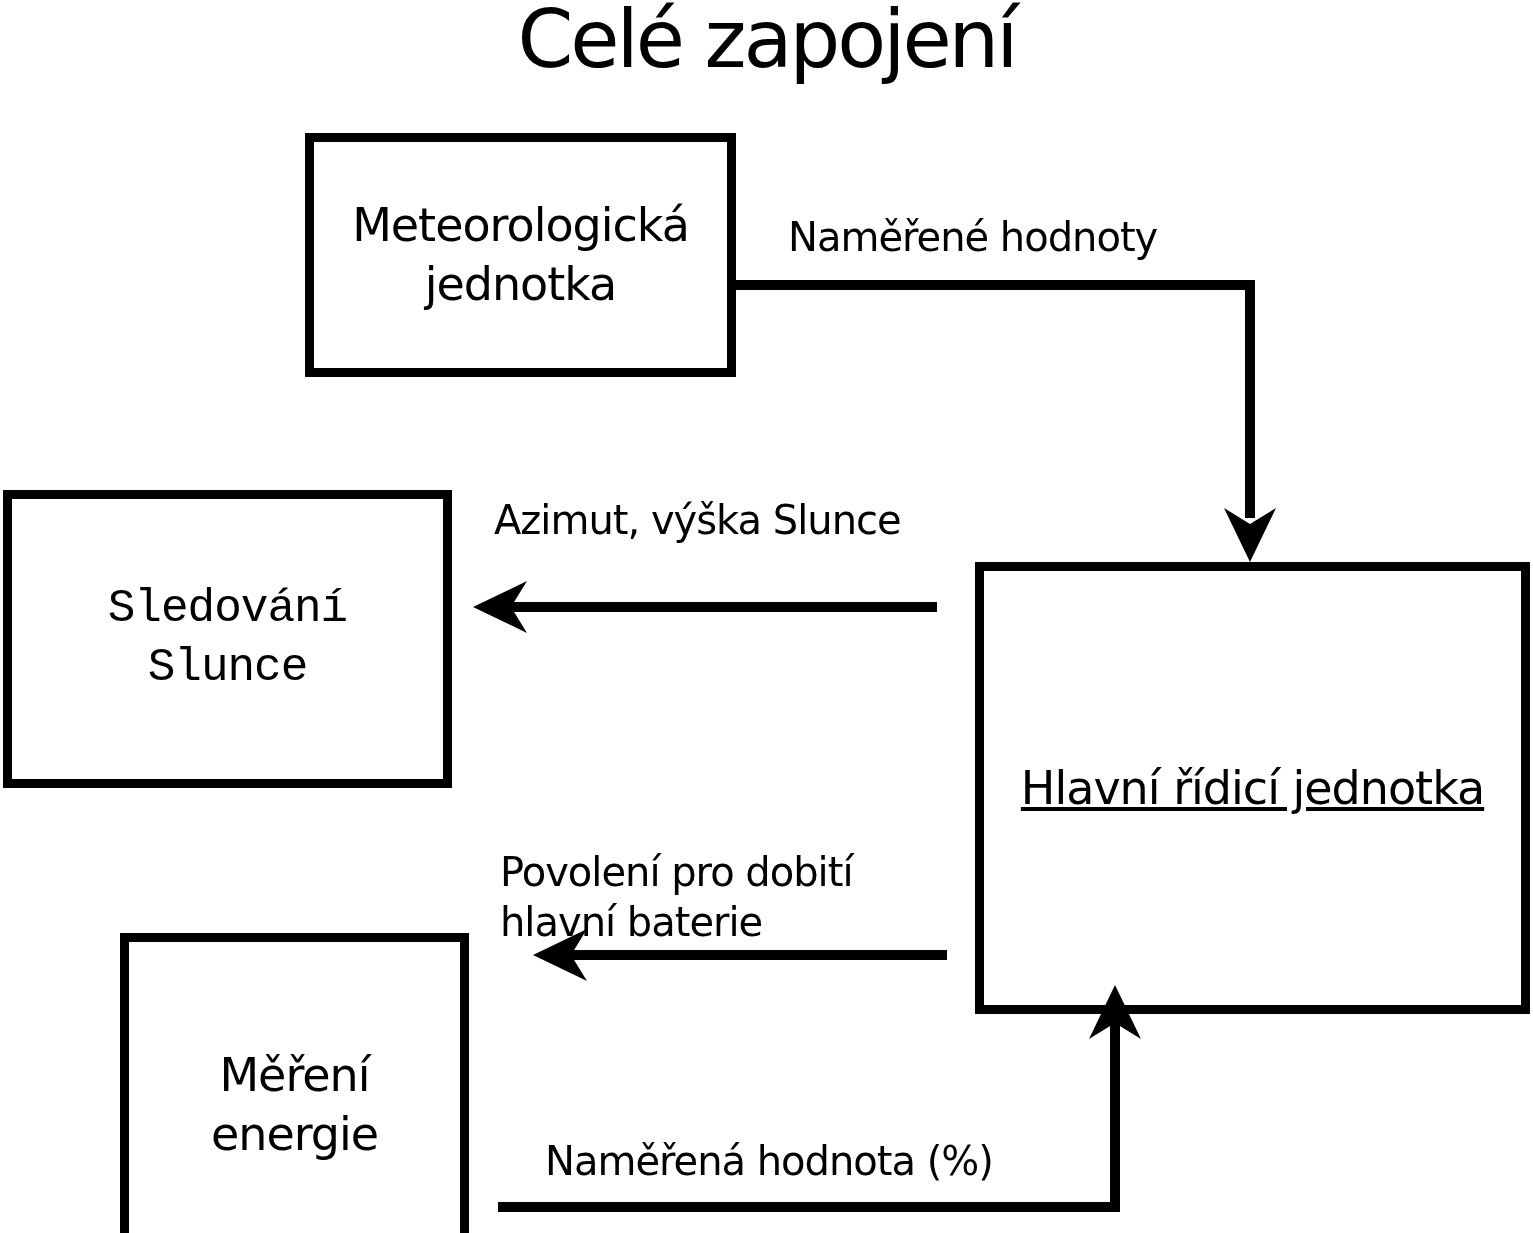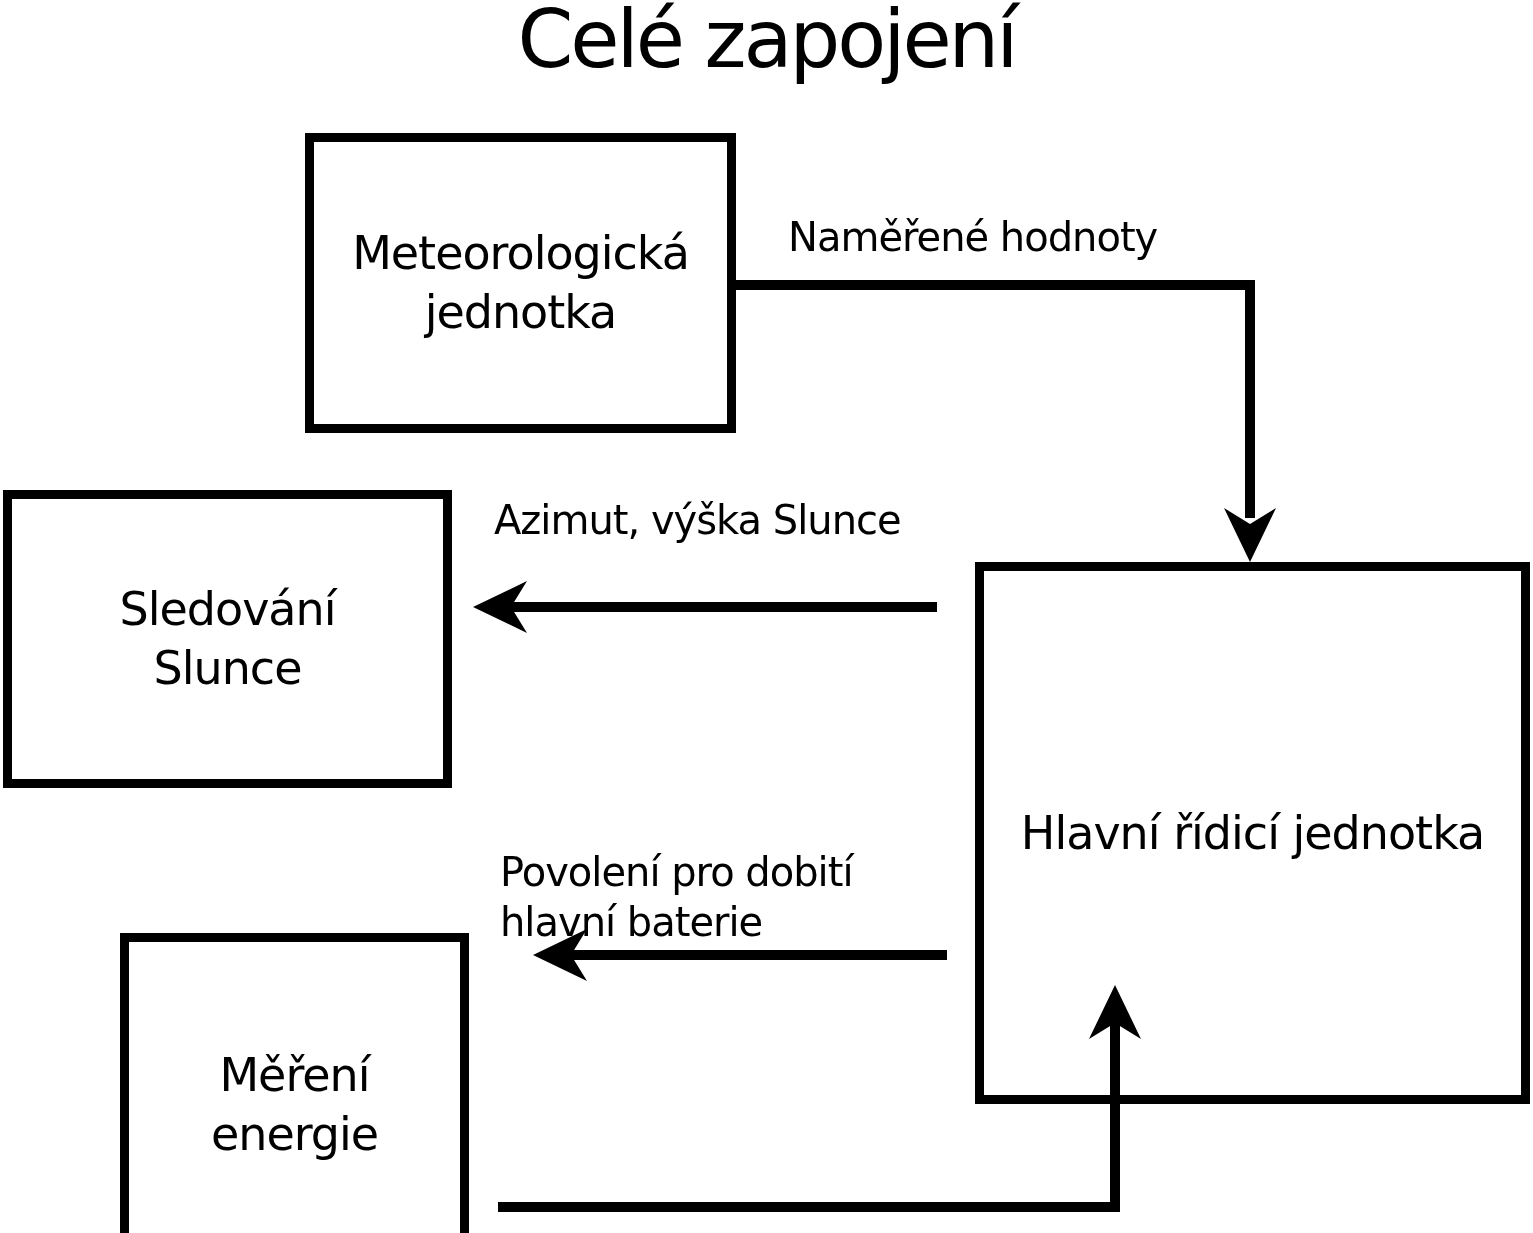--- a/index.html
+++ b/index.html
@@ -40,24 +40,24 @@
     background: var(--background);
     display: flex;
     align-items: center;
     justify-content: center;
     text-align: center;
     font-size: 46px;
     line-height: 1.28;
     letter-spacing: -1px;
     white-space: pre-line;
   }
-  .node-meteo   { left: 305px;  top: 133px;  width: 431px; height: 300px; }
-  .node-sun     { left: 3px;    top: 490px;  width: 449px; height: 298px; }
+  .node-meteo   { left: 305px;  top: 133px;  width: 431px; height: 244px; }
+  .node-sun     { left: 3px;    top: 490px;  width: 449px; height: 298px; font-family: Liberation Mono, monospace; }
   .node-energy  { left: 120px;  top: 933px;  width: 349px; height: 344px; }
-  .node-main    { left: 975px;  top: 562px;  width: 555px; height: 542px; }
+  .node-main    { left: 975px;  top: 562px;  width: 555px; height: 452px; text-decoration: underline; }
   .edge-label {
     position: absolute;
     font-size: 40px;
     line-height: 1.24;
     letter-spacing: -1px;
     white-space: pre-line;
     color: var(--text);
   }
   .lbl-measured-values { left: 788px; top: 213px; }
   .lbl-azimuth         { left: 494px; top: 496px; }
@@ -121,14 +121,15 @@
     <polygon points="1115,985 1089,1039 1115,1023 1141,1039"></polygon>
   </svg>
 
   <div class="edge-label lbl-measured-values">Naměřené hodnoty</div>
 
   <div class="edge-label lbl-azimuth">Azimut, výška Slunce</div>
 
   <div class="edge-label lbl-charging">Povolení pro dobití
 hlavní baterie</div>
 
+  <div class="edge-label lbl-percentage">Naměřená hodnota (%)</div>
 
 </div>
 
 </body></html>

